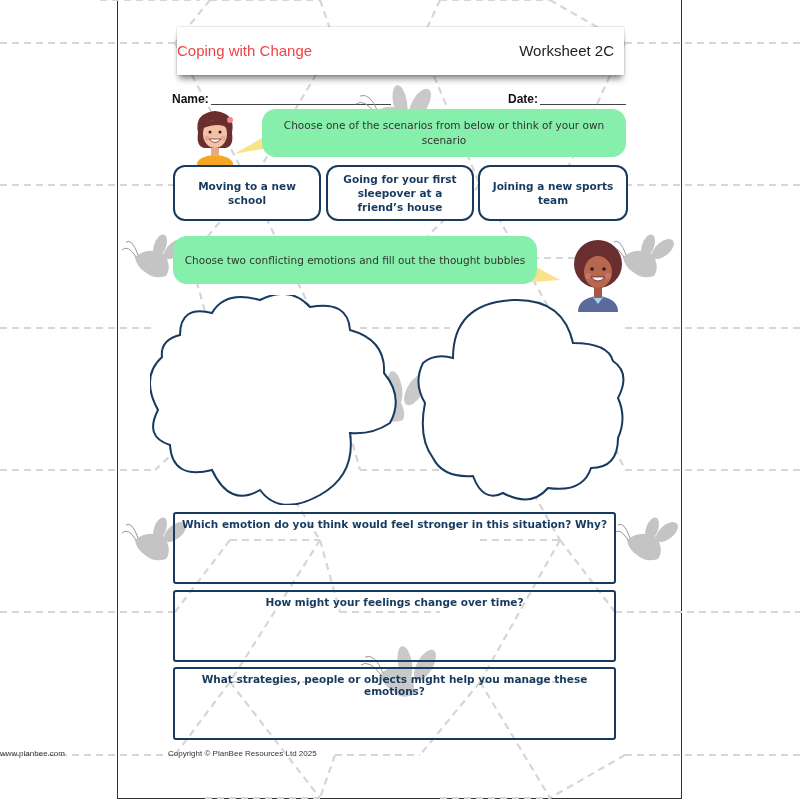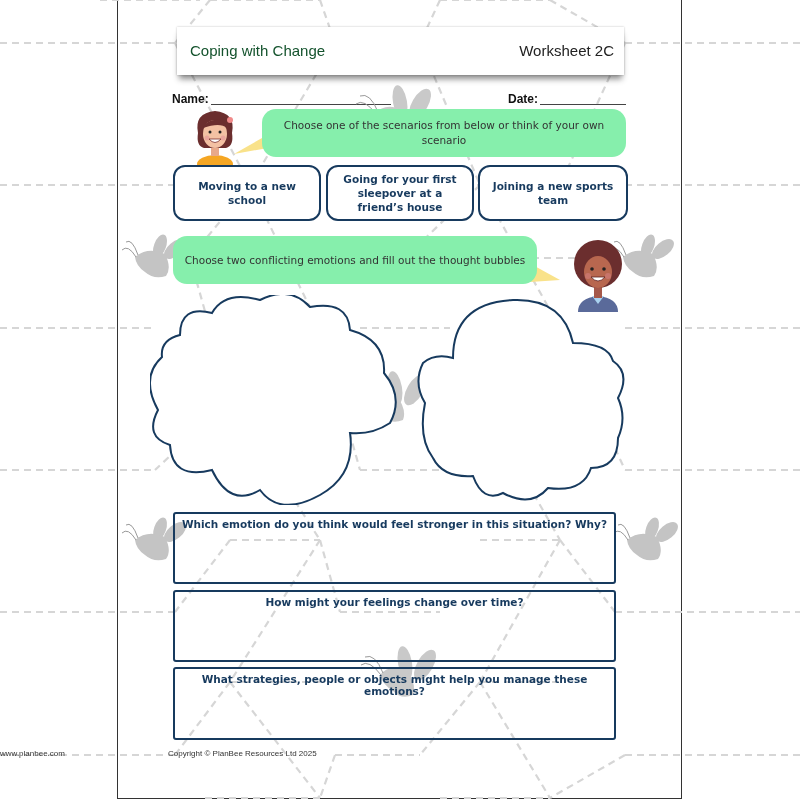--- a/index.html
+++ b/index.html
@@ -1,21 +1,21 @@
 <!DOCTYPE html>
 <html><head>
 <meta charset="utf-8">
 <style>
   html, body { margin:0; padding:0; background:#ffffff; }
   body { width:800px; height:800px; position:relative; overflow:hidden; font-family:"DejaVu Sans", sans-serif; }
   .page { position:absolute; left:117px; top:0; width:565px; height:799px; border-left:1.5px solid #333; border-right:1.5px solid #333; border-bottom:1.5px solid #333; box-sizing:border-box; background:#fff; overflow:hidden; }
   .bg-pattern { position:absolute; left:0; top:0; width:800px; height:800px; pointer-events:none; }
   .abs { position:absolute; }
   .header-card { left:177px; top:27px; width:447px; height:48px; background:#fff; box-shadow:0 6px 6px -2px rgba(0,0,0,0.45), 0 0 2px rgba(0,0,0,0.25); }
-  .header-title { left:190px; top:42px; font-family:"Liberation Sans", sans-serif; font-size:15px; color:#14532d; }
+  .header-title { left:177px; top:42px; font-family:"Liberation Sans", sans-serif; font-size:15px; color:#ef4444; }
   .header-sheet { right:186px; top:42px; font-family:"Liberation Sans", sans-serif; font-size:15px; color:#222; text-align:right; }
   .label-bold { font-family:"Liberation Sans", sans-serif; font-weight:bold; font-size:12px; color:#111;text-align:right; }
   .line { border-bottom:1px solid #444; height:0; }
   .speech { background:#86efac; border-radius:14px; color:#333; font-family:"DejaVu Sans", sans-serif; font-size:10.5px; text-align:center; line-height:15px; display:flex; align-items:center; justify-content:center; box-sizing:border-box; }
   .scenario { border:2px solid #173a5e; border-radius:12px; background:#fff; color:#173a5e; font-weight:bold; font-size:10.5px; text-align:center; display:flex; align-items:center; justify-content:center; box-sizing:border-box; line-height:14px; padding:0 6px; }
   .qbox { border:2px solid #173a5e; border-radius:3px; background:transparent; box-sizing:border-box; }
   .qtext { position:absolute; left:0; right:0; top:4px; text-align:center; color:#173a5e; font-weight:bold; font-size:10.5px; }
   .footer { font-family:"Liberation Sans", sans-serif; font-size:8px; color:#333; }
   svg { display:block; }
 </style>

